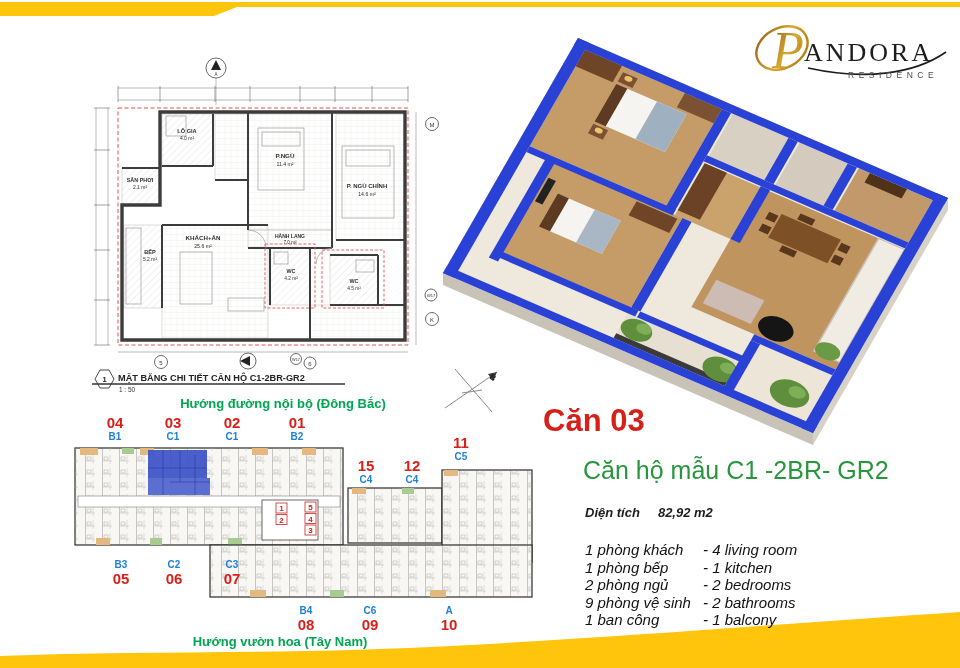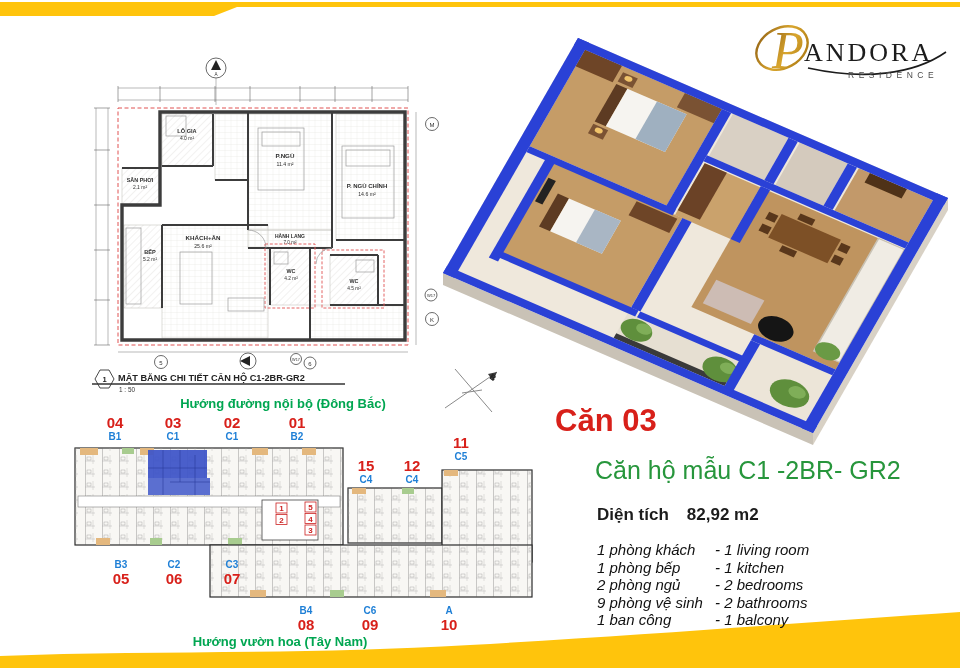--- a/index.html
+++ b/index.html
@@ -2,31 +2,31 @@
 <html><head>
 <meta charset="utf-8">
 <style>
   html,body{margin:0;padding:0;}
   body{
     width:960px;height:668px;position:relative;overflow:hidden;
     background:#ffffff;font-family:"Liberation Sans",sans-serif;
     -webkit-font-smoothing:antialiased;
   }
   svg{position:absolute;}
-  .abs{position:absolute;margin-left:12px;}
+  .abs{position:absolute;}
   
   #unit-big-label{
     left:543px;top:403px;font-size:31px;font-weight:bold;color:#d8201a;
     letter-spacing:0px;
   }
   #model-title{
     left:583px;top:456px;font-size:25px;font-weight:normal;color:#27963c;
   }
   #area-line{
-    left:585px;top:505px;font-size:17px;color:#1c1c1c;font-weight:bold;
+    left:585px;top:505px;font-size:13px;color:#1c1c1c;font-weight:bold;font-style:italic;
   }
   #area-line .val{margin-left:18px;font-weight:bold;}
   #room-list{
     left:585px;top:541px;font-size:15px;color:#111;line-height:17.5px;
   }
   #room-list .row{display:flex;font-style:italic;}
   #room-list .vi{width:118px;}
   #room-list .en{}
   text{font-family:"Liberation Sans",sans-serif;}
   .serif{font-family:"Liberation Serif",serif;}
@@ -422,21 +422,21 @@
 
 <div class="abs" id="model-title">Căn hộ mẫu  C1 -2BR- GR2</div>
 
 <div class="abs" id="area-line">
   <span>Diện tích</span><span class="val">82,92 m2</span>
 </div>
 
 <div class="abs" id="room-list">
   <div class="row">
     <span class="vi">1 phòng khách</span>
-    <span class="en">- 1 living room</span>
+    <span class="en">- 4 living room</span>
   </div>
   <div class="row">
     <span class="vi">1 phòng bếp</span>
     <span class="en">- 1 kitchen</span>
   </div>
   <div class="row">
     <span class="vi">2 phòng ngủ</span>
     <span class="en">- 2 bedrooms</span>
   </div>
   <div class="row">

